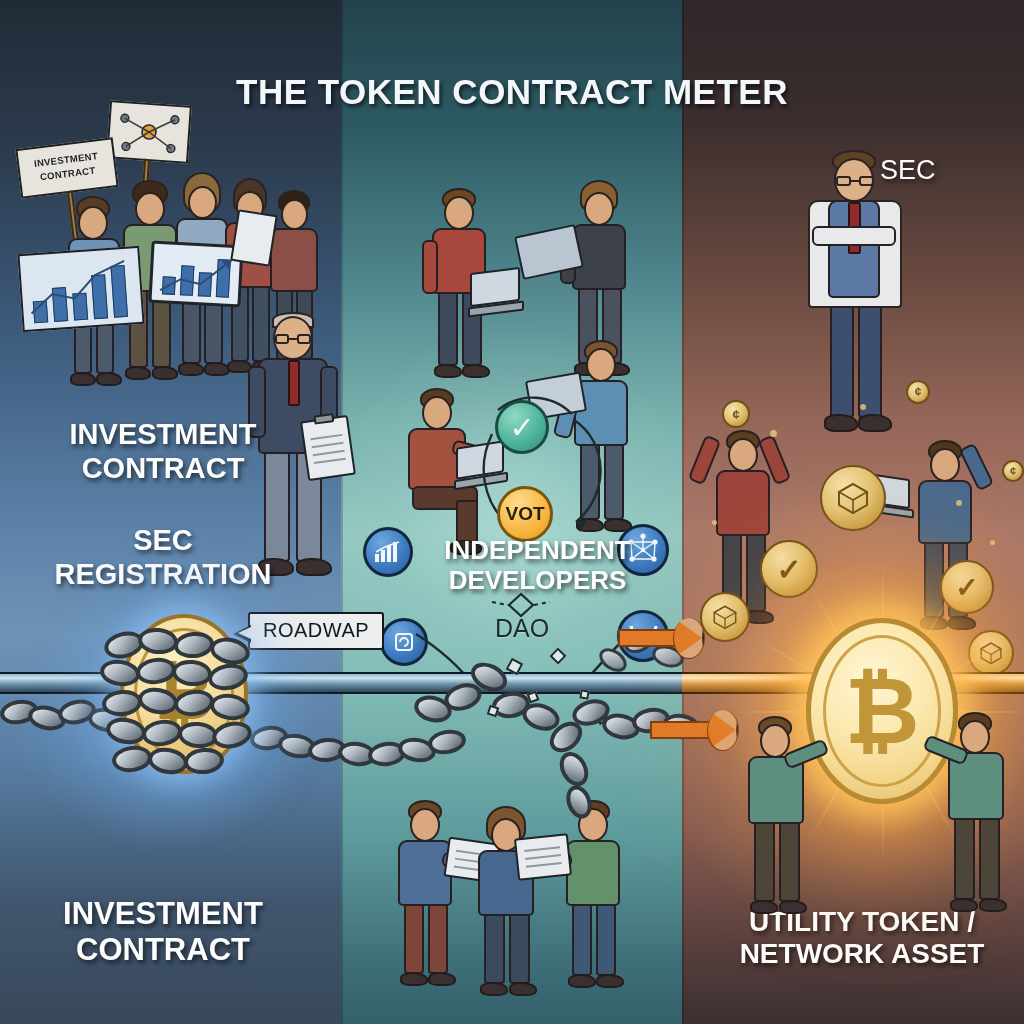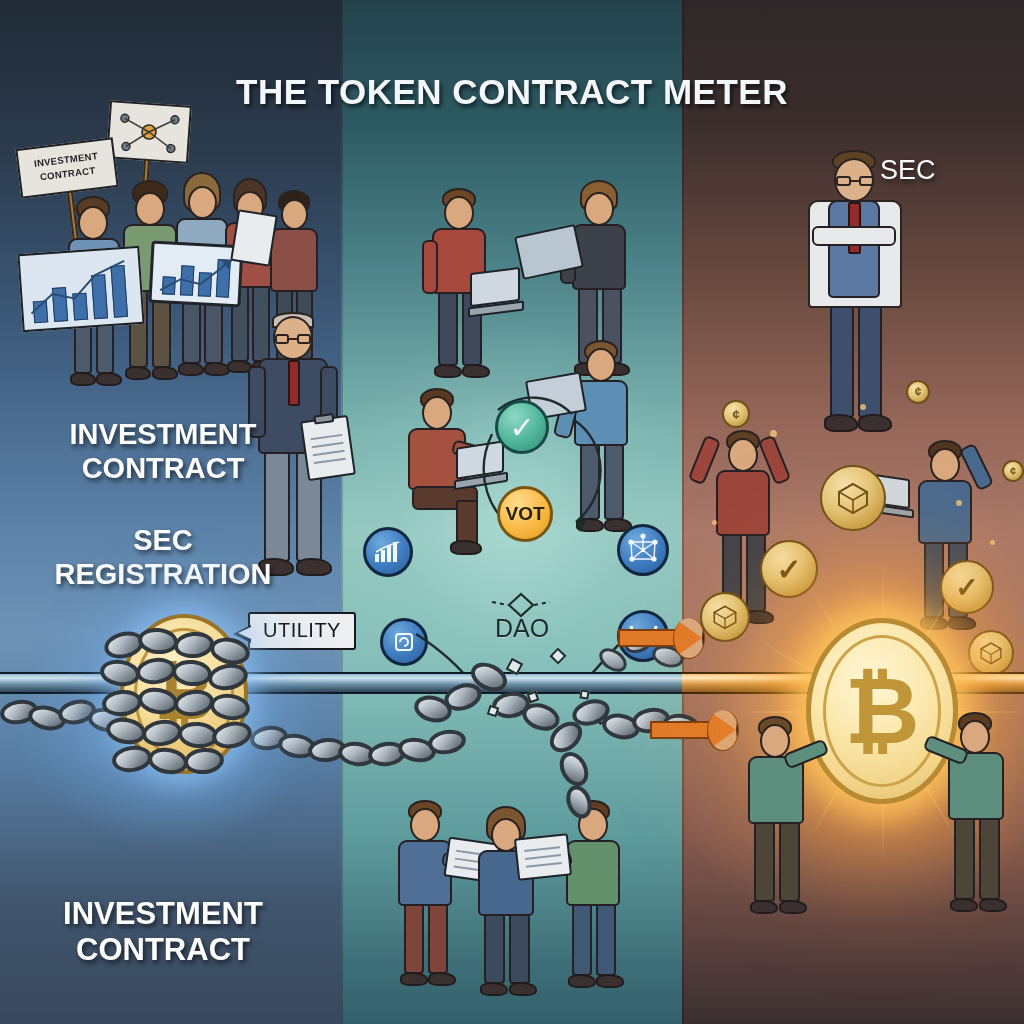--- a/index.html
+++ b/index.html
@@ -640,22 +640,26 @@
   </div>
 
   <div id="title">THE TOKEN CONTRACT METER</div>
 
   <div class="blabel" id="lbl-invest-top">INVESTMENT
 CONTRACT</div>
   <div class="blabel" id="lbl-sec-reg">SEC
 REGISTRATION</div>
   <div class="blabel" id="lbl-invest-bottom">INVESTMENT
 CONTRACT</div>
+  <div class="blabel" id="lbl-indep-dev">INDEPENDENT
+DEVELOPERS</div>
   <div class="blabel" id="lbl-dao">DAO</div>
   <div class="blabel" id="lbl-sec-top">SEC</div>
+  <div class="blabel" id="lbl-utility">UTILITY TOKEN /
+NETWORK ASSET</div>
 
   <div id="roadmap">
     <div class="tail"></div>
     <div class="tail-in"></div>
-    <span>UTILITY</span>
+    <span>ROADWAP</span>
   </div>
 
 </div>
 
 </body></html>

